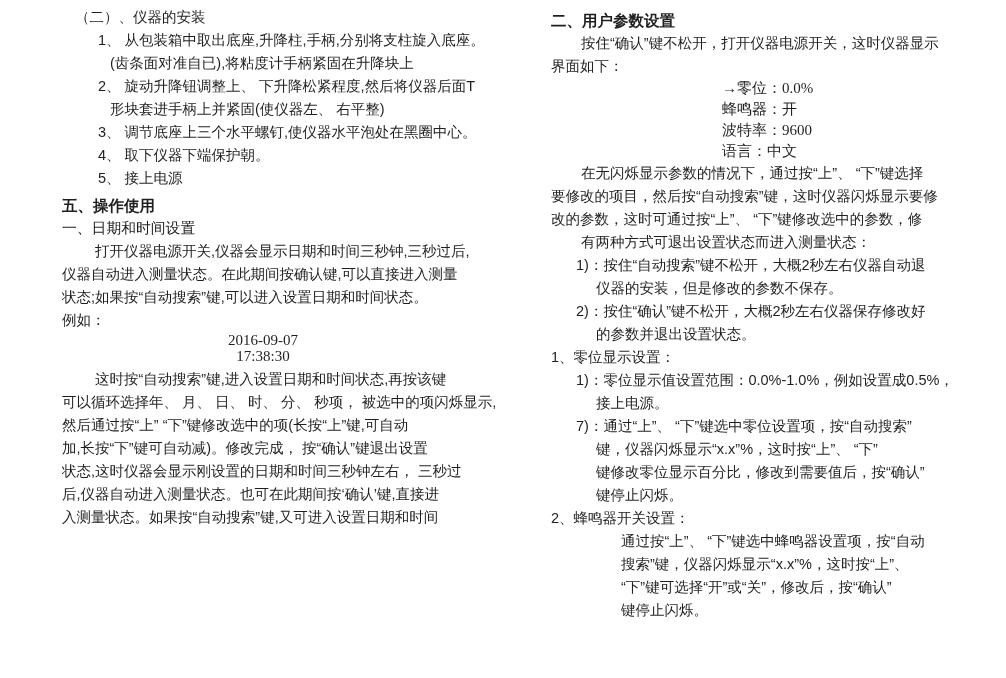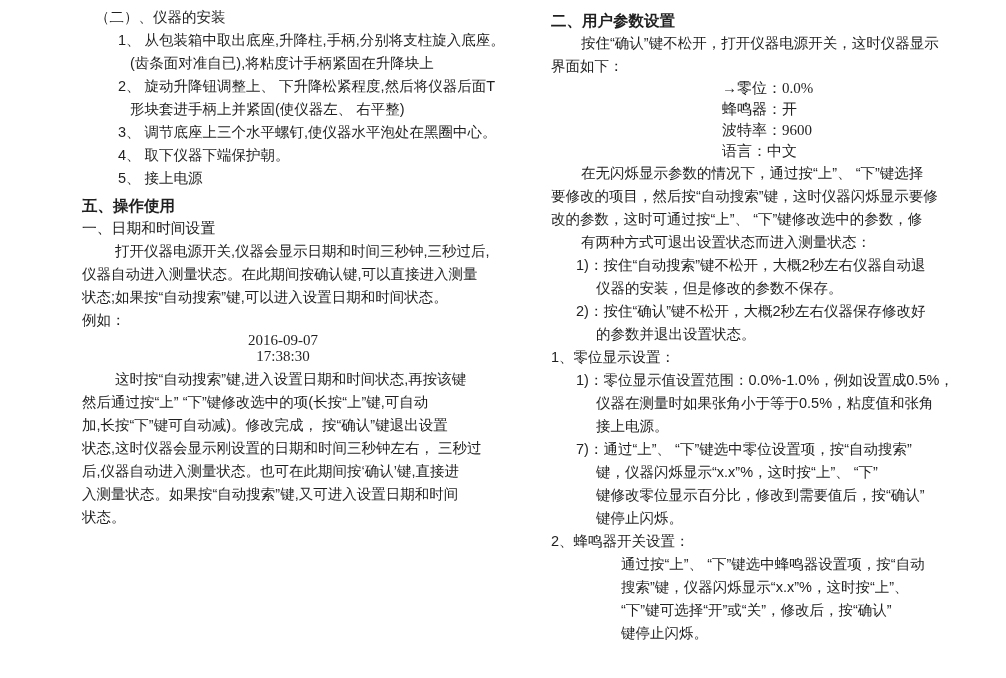--- a/index.html
+++ b/index.html
@@ -67,45 +67,45 @@
     width: 100%;
     text-align: center;
     font-size: 10.5px;
     letter-spacing: 0.5px;
     color: #2a2a2a;
   }
 </style>
 </head>
 <body>
 
-<div class="page" style="left:0; width:503px; height:678px;margin-left:20px;">
+<div class="page" style="left:0; width:503px; height:678px;">
   <div class="col" style="left:62px; top:6px; width:402px;">
       <div class="line sec">（二）、仪器的安装</div>
       <div class="line num">1、 从包装箱中取出底座,升降柱,手柄,分别将支柱旋入底座。</div>
       <div class="line cont">(齿条面对准自已),将粘度计手柄紧固在升降块上</div>
       <div class="line num">2、 旋动升降钮调整上、 下升降松紧程度,然后将仪器后面T</div>
       <div class="line cont">形块套进手柄上并紧固(使仪器左、 右平整)</div>
       <div class="line num">3、 调节底座上三个水平螺钉,使仪器水平泡处在黑圈中心。</div>
       <div class="line num">4、 取下仪器下端保护朝。</div>
       <div class="line num">5、 接上电源</div>
       <div class="line h">五、操作使用</div>
       <div class="line subh">一、日期和时间设置</div>
       <div class="line p1">打开仪器电源开关,仪器会显示日期和时间三秒钟,三秒过后,</div>
       <div class="line f">仪器自动进入测量状态。在此期间按确认键,可以直接进入测量</div>
       <div class="line f">状态;如果按“自动搜索”键,可以进入设置日期和时间状态。</div>
       <div class="line f">例如：</div>
       <div class="line date">2016-09-07</div>
       <div class="line date">17:38:30</div>
       <div class="line p1 gap">这时按“自动搜索”键,进入设置日期和时间状态,再按该键</div>
+      <div class="line f">可以循环选择年、 月、 日、 时、 分、 秒项， 被选中的项闪烁显示,</div>
       <div class="line f">然后通过按“上” “下”键修改选中的项(长按“上”键,可自动</div>
       <div class="line f">加,长按“下”键可自动减)。修改完成， 按“确认”键退出设置</div>
       <div class="line f">状态,这时仪器会显示刚设置的日期和时间三秒钟左右， 三秒过</div>
       <div class="line f">后,仪器自动进入测量状态。也可在此期间按‘确认’键,直接进</div>
       <div class="line f">入测量状态。如果按“自动搜索”键,又可进入设置日期和时间</div>
-      <div class="line f">状态。</div>
     </div>
   <div class="pageno">-03-</div>
 </div>
 
 <div class="page" style="left:503px; width:503px; height:678px;">
   <div class="col" style="left:48px; top:5px; width:426px;">
       <div class="line h">二、用户参数设置</div>
       <div class="line rp1">按住“确认”键不松开，打开仪器电源开关，这时仪器显示</div>
       <div class="line f">界面如下：</div>
       <div class="line disp">→零位：0.0%</div>
@@ -115,21 +115,20 @@
       <div class="line rp1">在无闪烁显示参数的情况下，通过按“上”、 “下”键选择</div>
       <div class="line f">要修改的项目，然后按“自动搜索”键，这时仪器闪烁显示要修</div>
       <div class="line f">改的参数，这时可通过按“上”、 “下”键修改选中的参数，修</div>
       <div class="line rp1">有两种方式可退出设置状态而进入测量状态：</div>
       <div class="line sub">1)：按住“自动搜索”键不松开，大概2秒左右仪器自动退</div>
       <div class="line subc">仪器的安装，但是修改的参数不保存。</div>
       <div class="line sub">2)：按住“确认”键不松开，大概2秒左右仪器保存修改好</div>
       <div class="line subc">的参数并退出设置状态。</div>
       <div class="line f">1、零位显示设置：</div>
       <div class="line sub">1)：零位显示值设置范围：0.0%-1.0%，例如设置成0.5%，</div>
-      <div class="line subc">仪器在测量时如果张角小于等于0.5%，粘度值和张角</div>
       <div class="line subc">接上电源。</div>
       <div class="line sub">7)：通过“上”、 “下”键选中零位设置项，按“自动搜索”</div>
       <div class="line subc">键，仪器闪烁显示“x.x”%，这时按“上”、 “下”</div>
       <div class="line subc">键修改零位显示百分比，修改到需要值后，按“确认”</div>
       <div class="line subc">键停止闪烁。</div>
       <div class="line f">2、蜂鸣器开关设置：</div>
       <div class="line big">通过按“上”、 “下”键选中蜂鸣器设置项，按“自动</div>
       <div class="line big">搜索”键，仪器闪烁显示“x.x”%，这时按“上”、</div>
       <div class="line big">“下”键可选择“开”或“关”，修改后，按“确认”</div>
       <div class="line big">键停止闪烁。</div>

